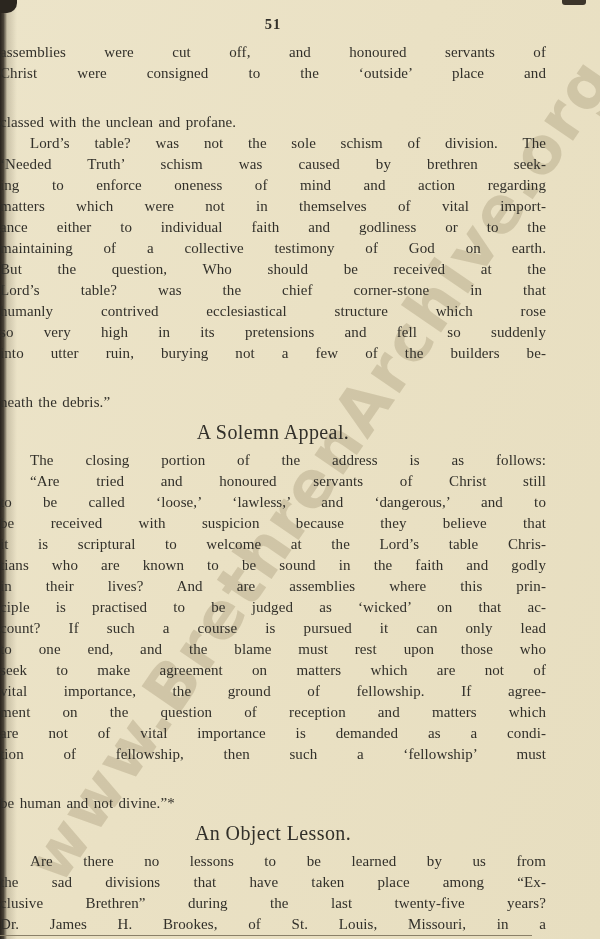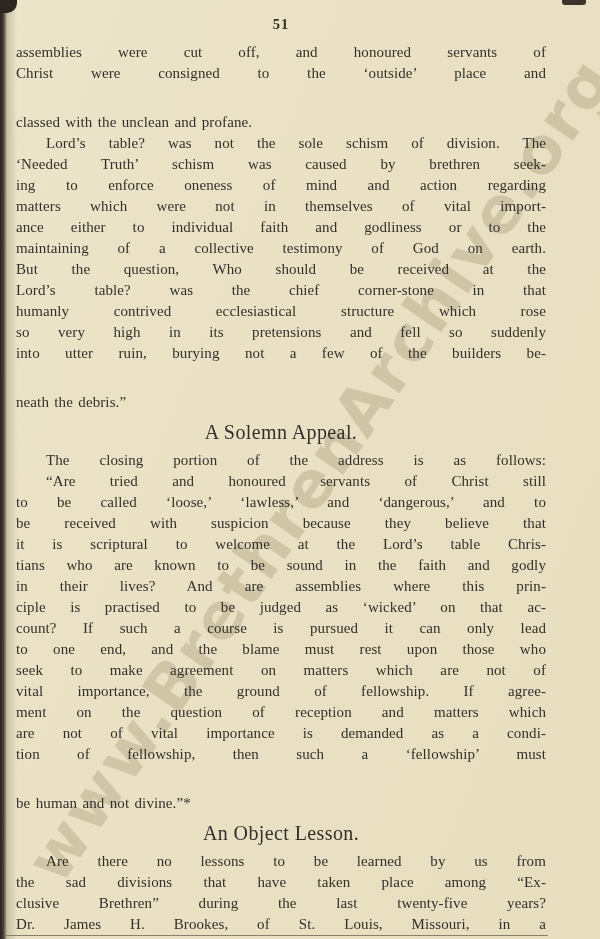--- a/index.html
+++ b/index.html
@@ -27,21 +27,21 @@
     line-height:104px;text-align:center;
     transform:rotate(-55.5deg);
     font-family:"DejaVu Sans","Liberation Sans",sans-serif;
     font-weight:700;font-size:64px;letter-spacing:2px;
     color:rgba(134,121,86,0.26);
     white-space:nowrap;pointer-events:none;
   }
   
   .content{
     position:absolute;inset:0;
-    padding:16px 54px 0 16px;
+    padding:16px 54px 0 0;
     display:flex;flex-direction:column;
     box-sizing:border-box;
   }
   .page-number{
     text-align:center;font-weight:700;font-size:14.5px;
     letter-spacing:1px;margin-bottom:10px;height:16px;line-height:16px;
   }
   .para{font-size:15px;line-height:21px;word-spacing:1.5px;letter-spacing:.1px;}
   .ln{text-align:justify;text-align-last:justify;white-space:normal;}
   .para:not(.flush-last) .ln:last-child{text-align-last:left;margin-top:28px;}

